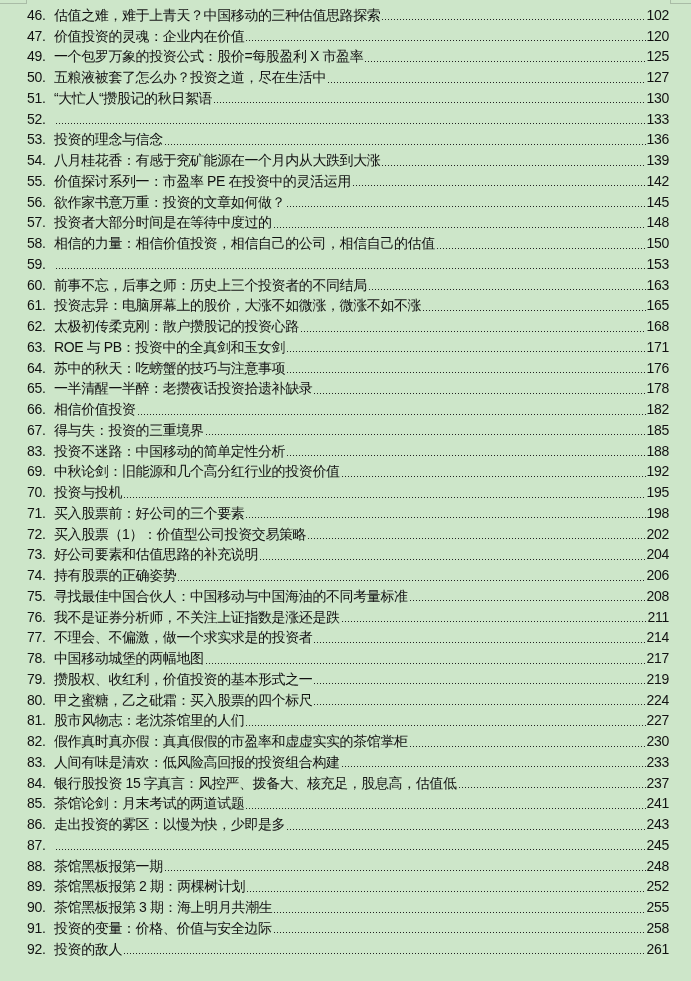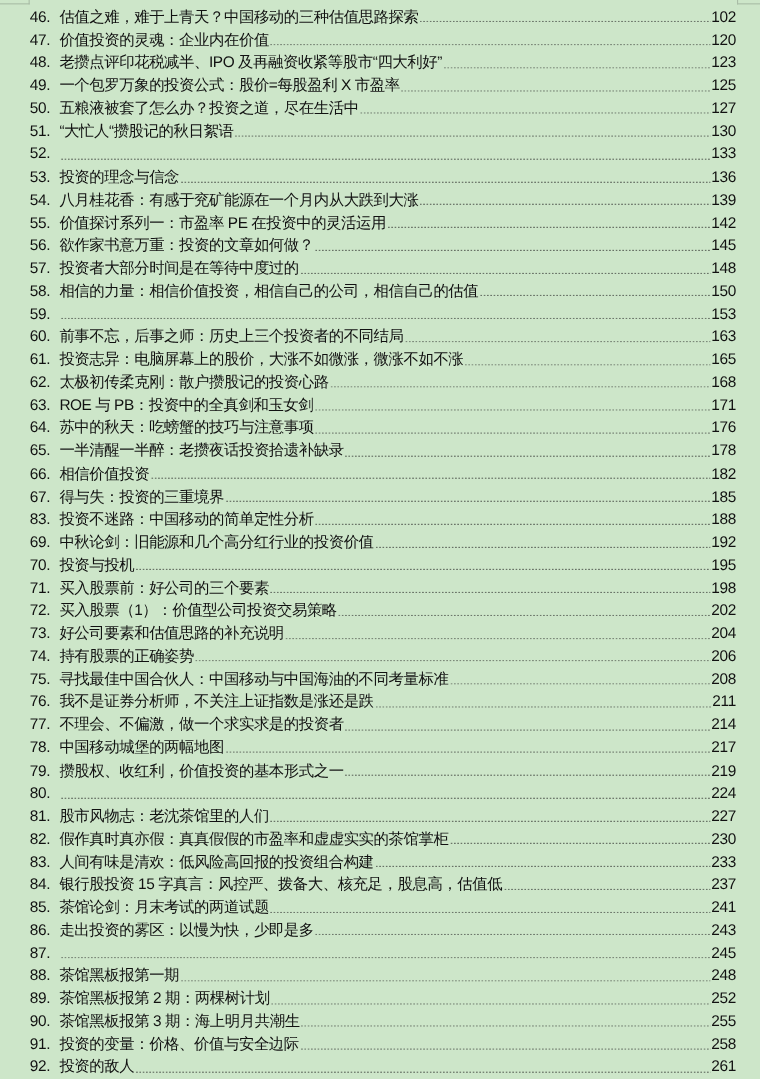--- a/index.html
+++ b/index.html
@@ -42,26 +42,20 @@
     <span class="leader"></span>
     <span class="page">102</span>
   </div>
     <div class="row">
     <span class="num">47.</span>
     <span class="title">价值投资的灵魂：企业内在价值</span>
     <span class="leader"></span>
     <span class="page">120</span>
   </div>
     <div class="row">
-    <span class="num">48.</span>
-    <span class="title">老攒点评印花税减半、IPO 及再融资收紧等股市“四大利好”</span>
-    <span class="leader"></span>
-    <span class="page">123</span>
-  </div>
-    <div class="row">
     <span class="num">49.</span>
     <span class="title">一个包罗万象的投资公式：股价=每股盈利 X 市盈率</span>
     <span class="leader"></span>
     <span class="page">125</span>
   </div>
     <div class="row">
     <span class="num">50.</span>
     <span class="title">五粮液被套了怎么办？投资之道，尽在生活中</span>
     <span class="leader"></span>
     <span class="page">127</span>
@@ -233,20 +227,21 @@
     <span class="page">217</span>
   </div>
     <div class="row">
     <span class="num">79.</span>
     <span class="title">攒股权、收红利，价值投资的基本形式之一</span>
     <span class="leader"></span>
     <span class="page">219</span>
   </div>
     <div class="row">
     <span class="num">80.</span>
+    <span class="title">甲之蜜糖，乙之砒霜：买入股票的四个标尺</span>
     <span class="leader"></span>
     <span class="page">224</span>
   </div>
     <div class="row">
     <span class="num">81.</span>
     <span class="title">股市风物志：老沈茶馆里的人们</span>
     <span class="leader"></span>
     <span class="page">227</span>
   </div>
     <div class="row">

